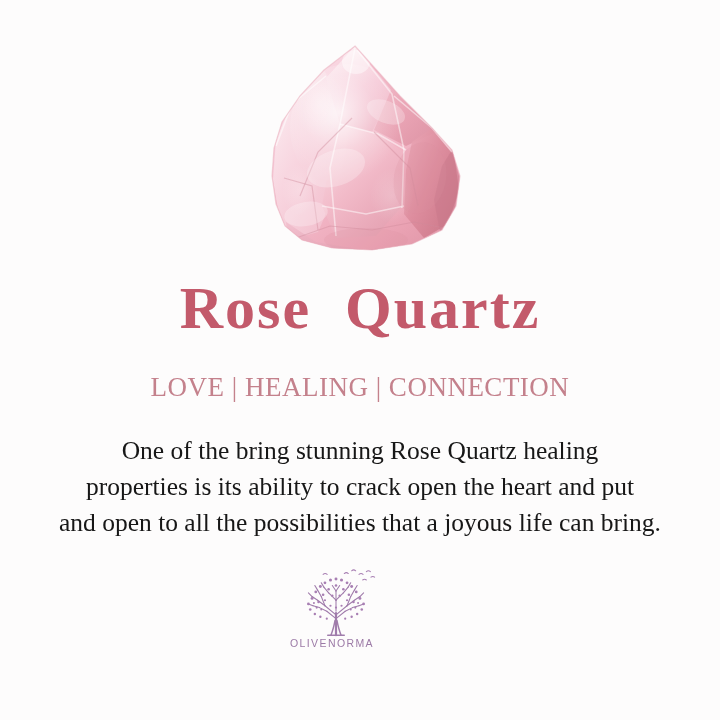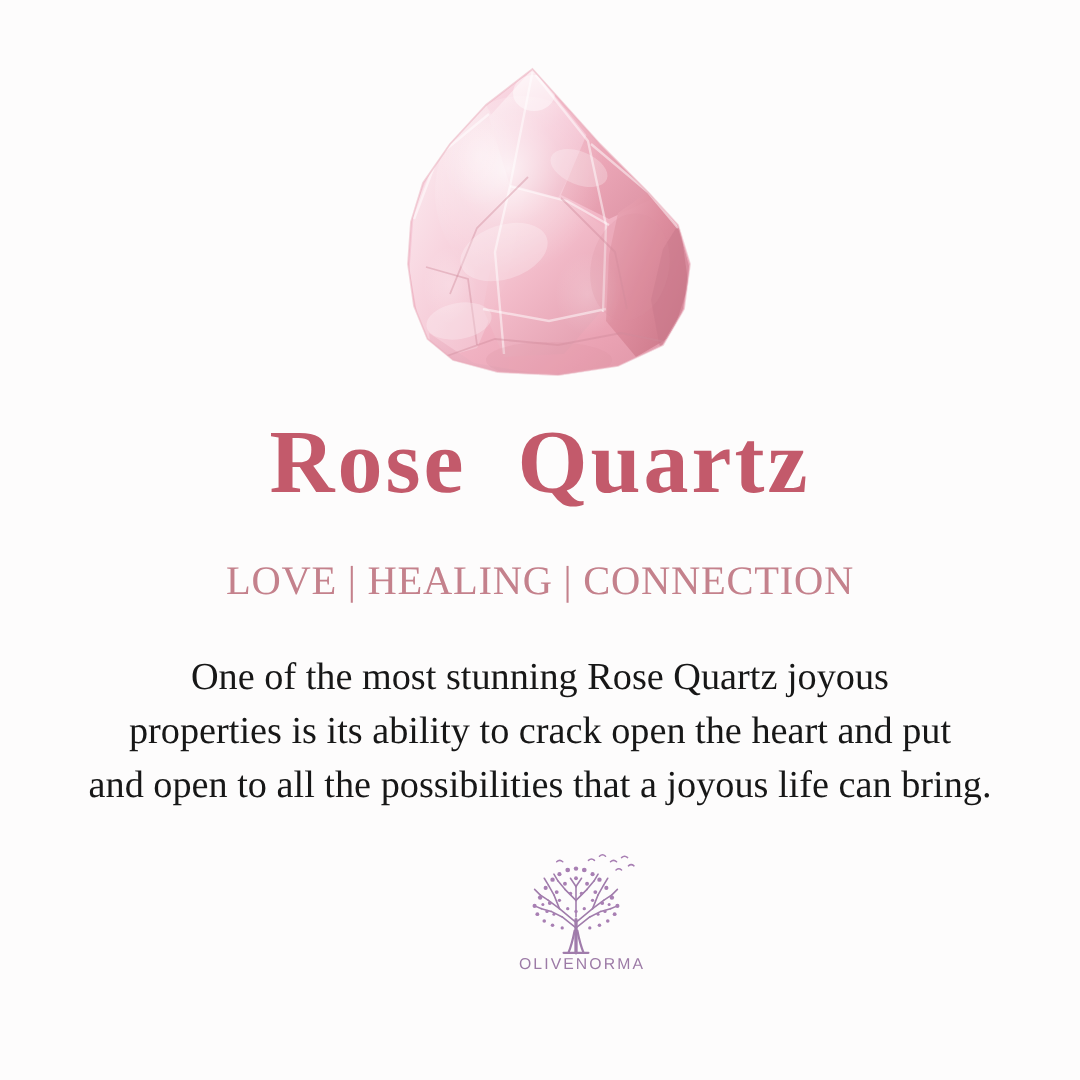--- a/index.html
+++ b/index.html
@@ -85,21 +85,21 @@
     display: block;
     white-space: pre;
   }
 
   
   .logo-block {
     margin-top: 26px;
     width: 140px;
     display: flex;
     flex-direction: column;
-    align-items: flex-end;
+    align-items: flex-start;
   }
   .logo-tree {
     display: block;
     width: 92px;
     height: 72px;
   }
   .logo-word {
     font-family: "Liberation Sans", sans-serif;
     font-size: 10.5px;
     letter-spacing: 1.4px;
@@ -237,21 +237,21 @@
       <path d="M355 46 L400 96 L432 128 L452 150 L460 176 L456 206 L442 230 L412 244 L372 250
                L332 248 L302 240 L285 226 L276 204 L272 176 L274 148 L282 122 L300 96 L324 70 Z" fill="none" stroke="#e9aebc" stroke-opacity="0.5" stroke-width="1.2"></path>
     </svg>
   </div>
 
   <h1 class="title">Rose  Quartz</h1>
 
   <div class="subtitle">LOVE | HEALING | CONNECTION</div>
 
   <div class="body-copy">
-    <span class="line">One of the most stunning Rose Quartz joyous</span>
+    <span class="line">One of the bring stunning Rose Quartz healing</span>
     <span class="line">properties is its ability to crack open the heart and put</span>
     <span class="line">and open to all the possibilities that a joyous life can bring.</span>
   </div>
 
   <div class="logo-block">
     <svg class="logo-tree" viewBox="0 0 100 78">
       <g stroke="#a07cab" fill="none" stroke-width="1.15" stroke-linecap="round">
 
         <path d="M50 74 L50 50" stroke-width="2.4"></path>
         <path d="M44.5 74 Q47 68 49 58" stroke-width="1.6"></path>

